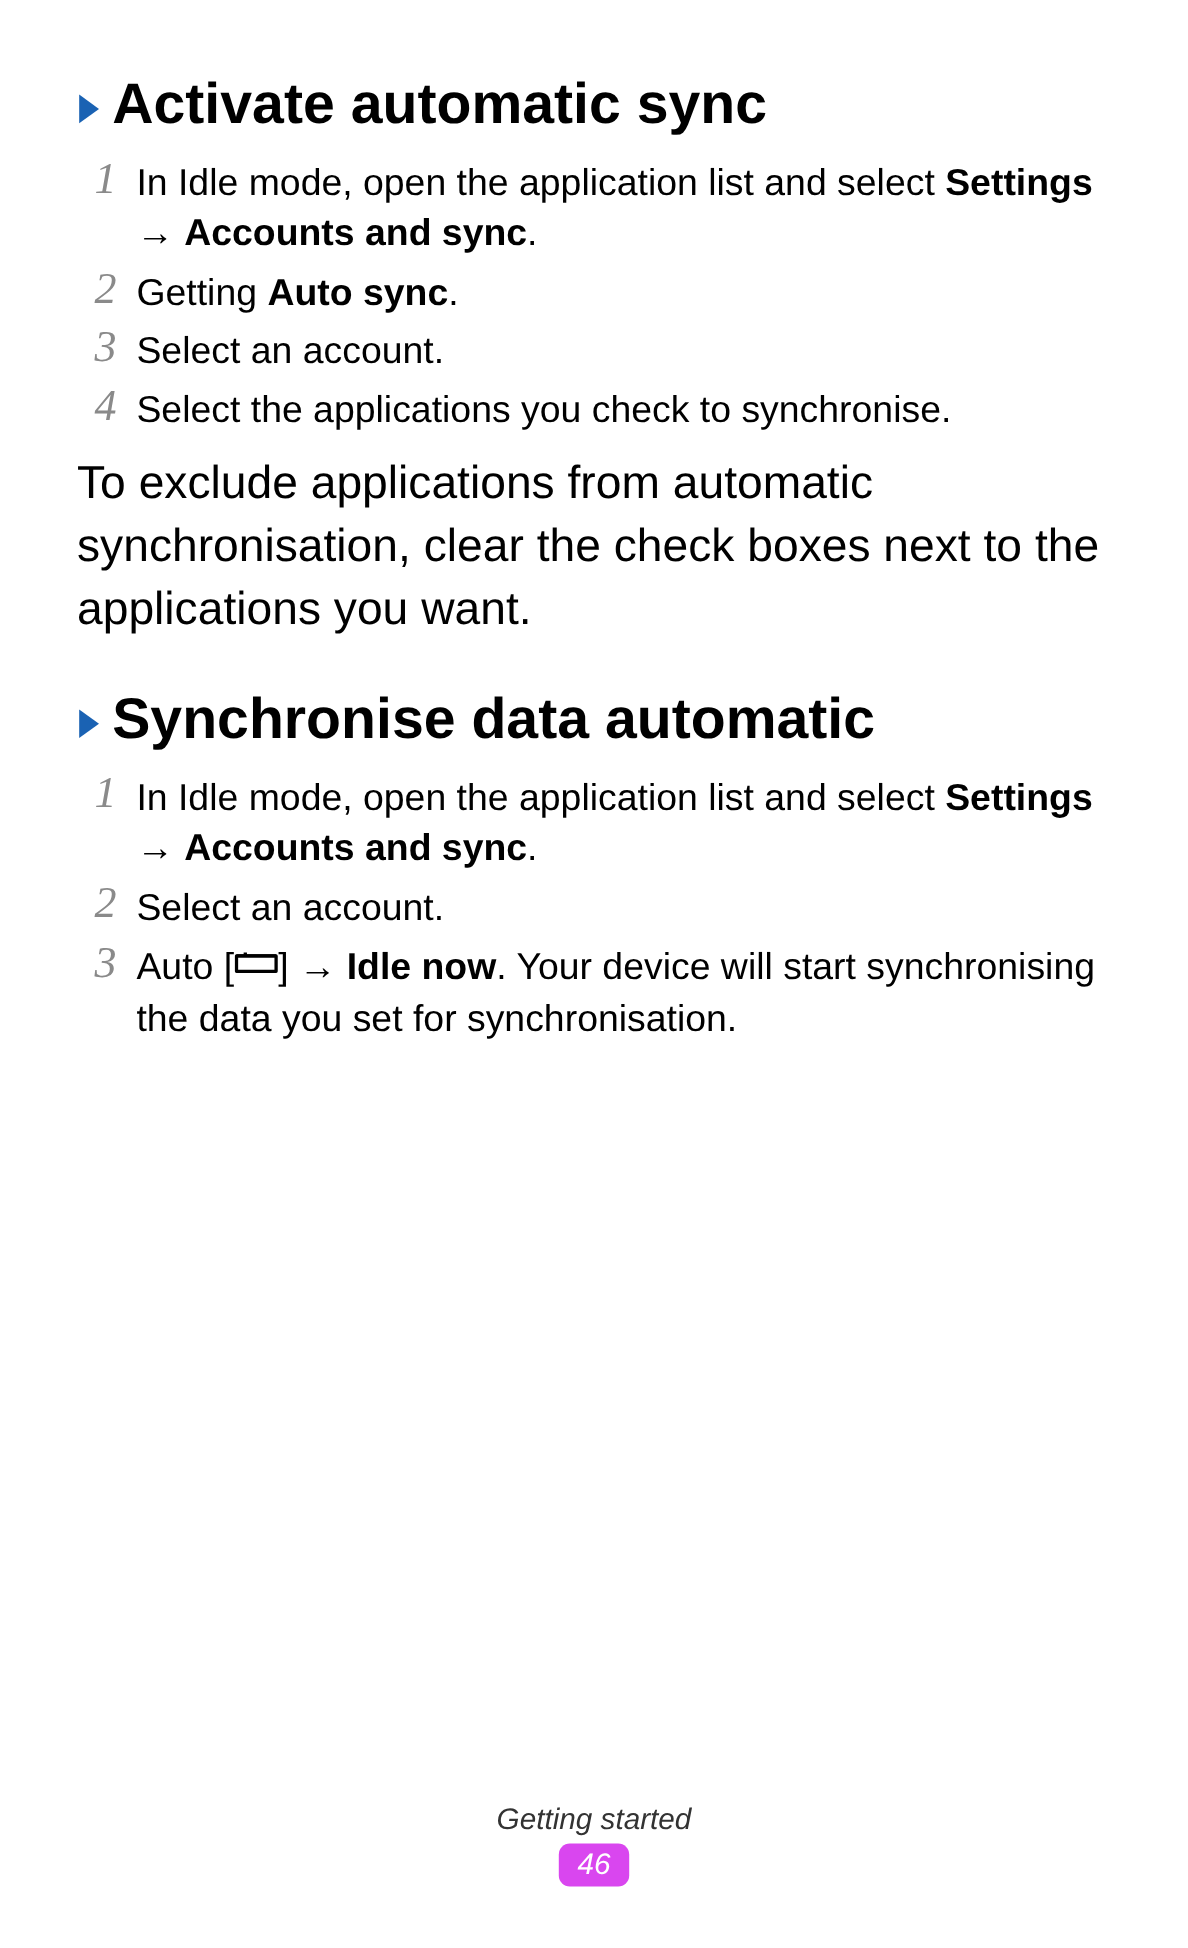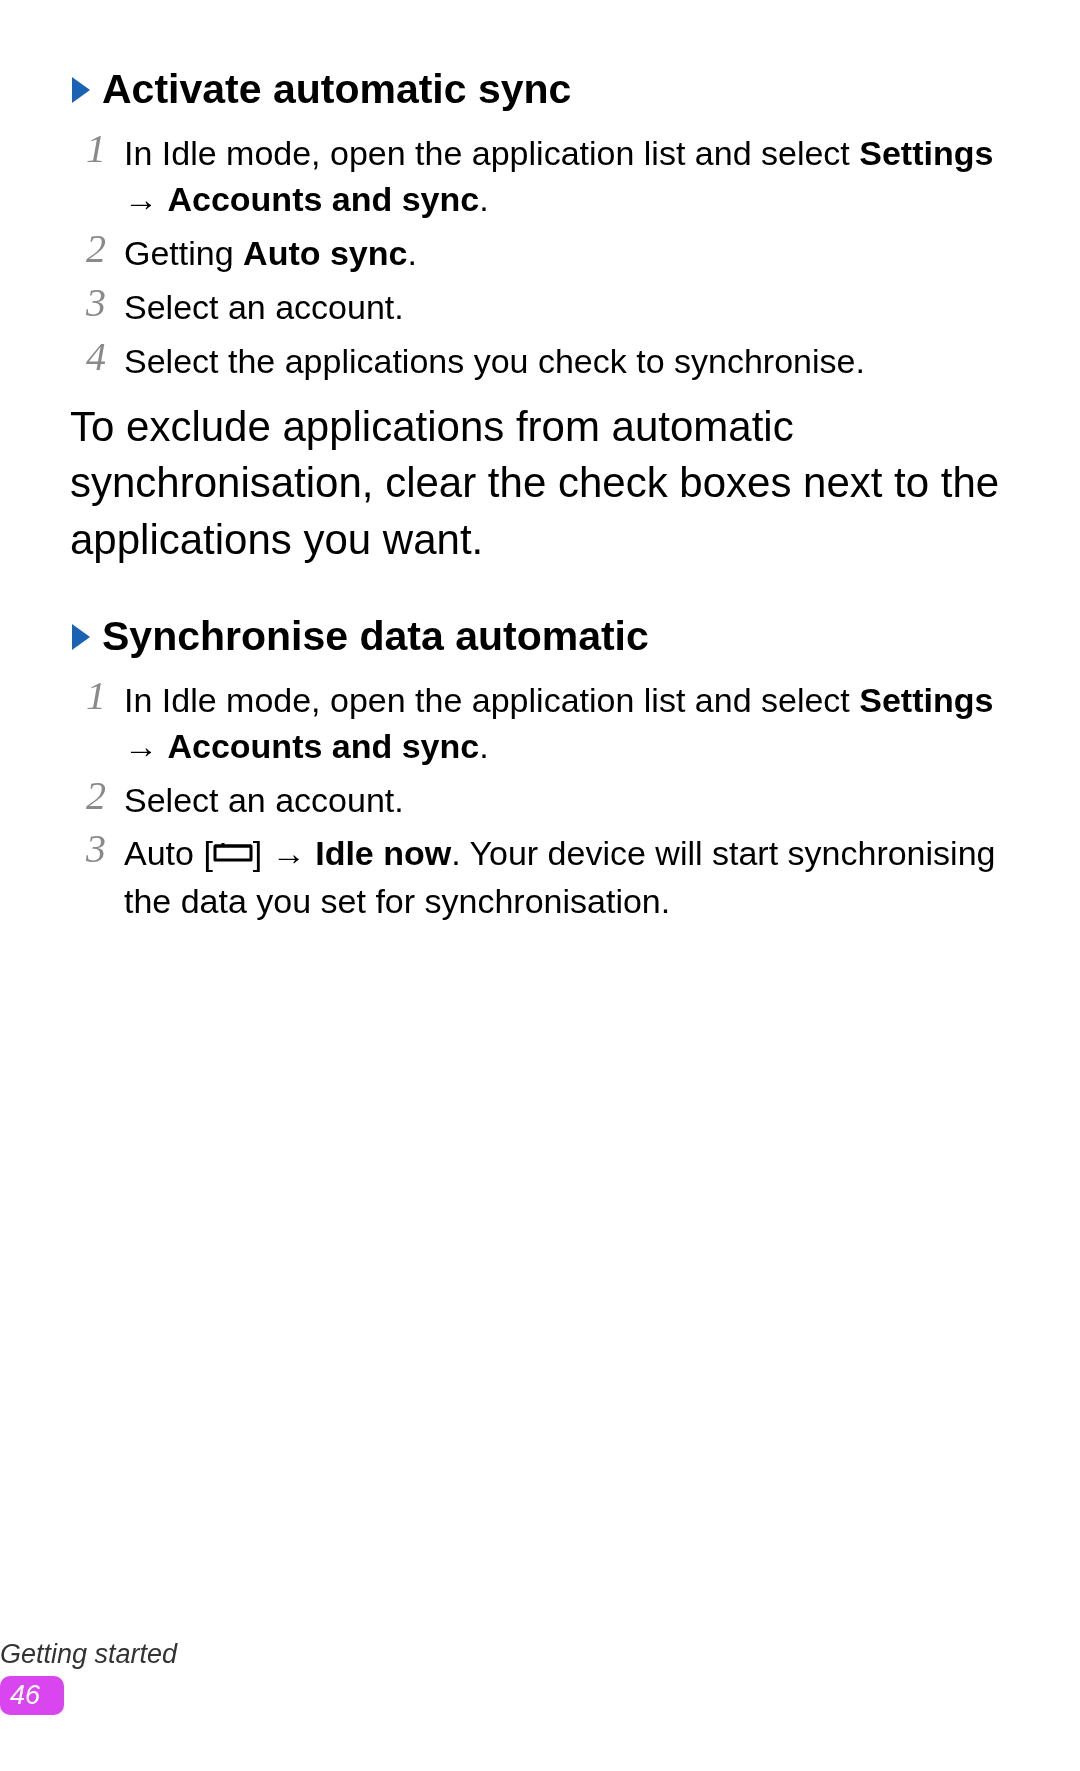--- a/index.html
+++ b/index.html
@@ -25,21 +25,21 @@
     color: #1a62b3;
     font-weight: 900;
     font-size: 42px;
     margin-right: 6px;
     line-height: 1;
     position: relative;
     top: 2px;
   }
   .section-heading .title {
     font-weight: 700;
-    font-size: 41px;
+    font-size: 52px;
     line-height: 1.15;
   }
   .step-list {
     margin: 0 0 10px 8px;
   }
   .step {
     display: flex;
     align-items: flex-start;
     margin: 0 0 8px 0;
   }
@@ -72,20 +72,21 @@
   .menu-icon {
     display: inline-block;
     vertical-align: middle;
     position: relative;
     top: -3px;
   }
   .footer {
     position: absolute;
     left: 0; right: 0;
     bottom: 56px;
+    text-align: center;
   }
   .footer .label {
     font-style: italic;
     font-size: 27px;
     color: #333333;
     margin-bottom: 6px;
   }
   .footer .pageno {
     display: inline-block;
     min-width: 44px;

